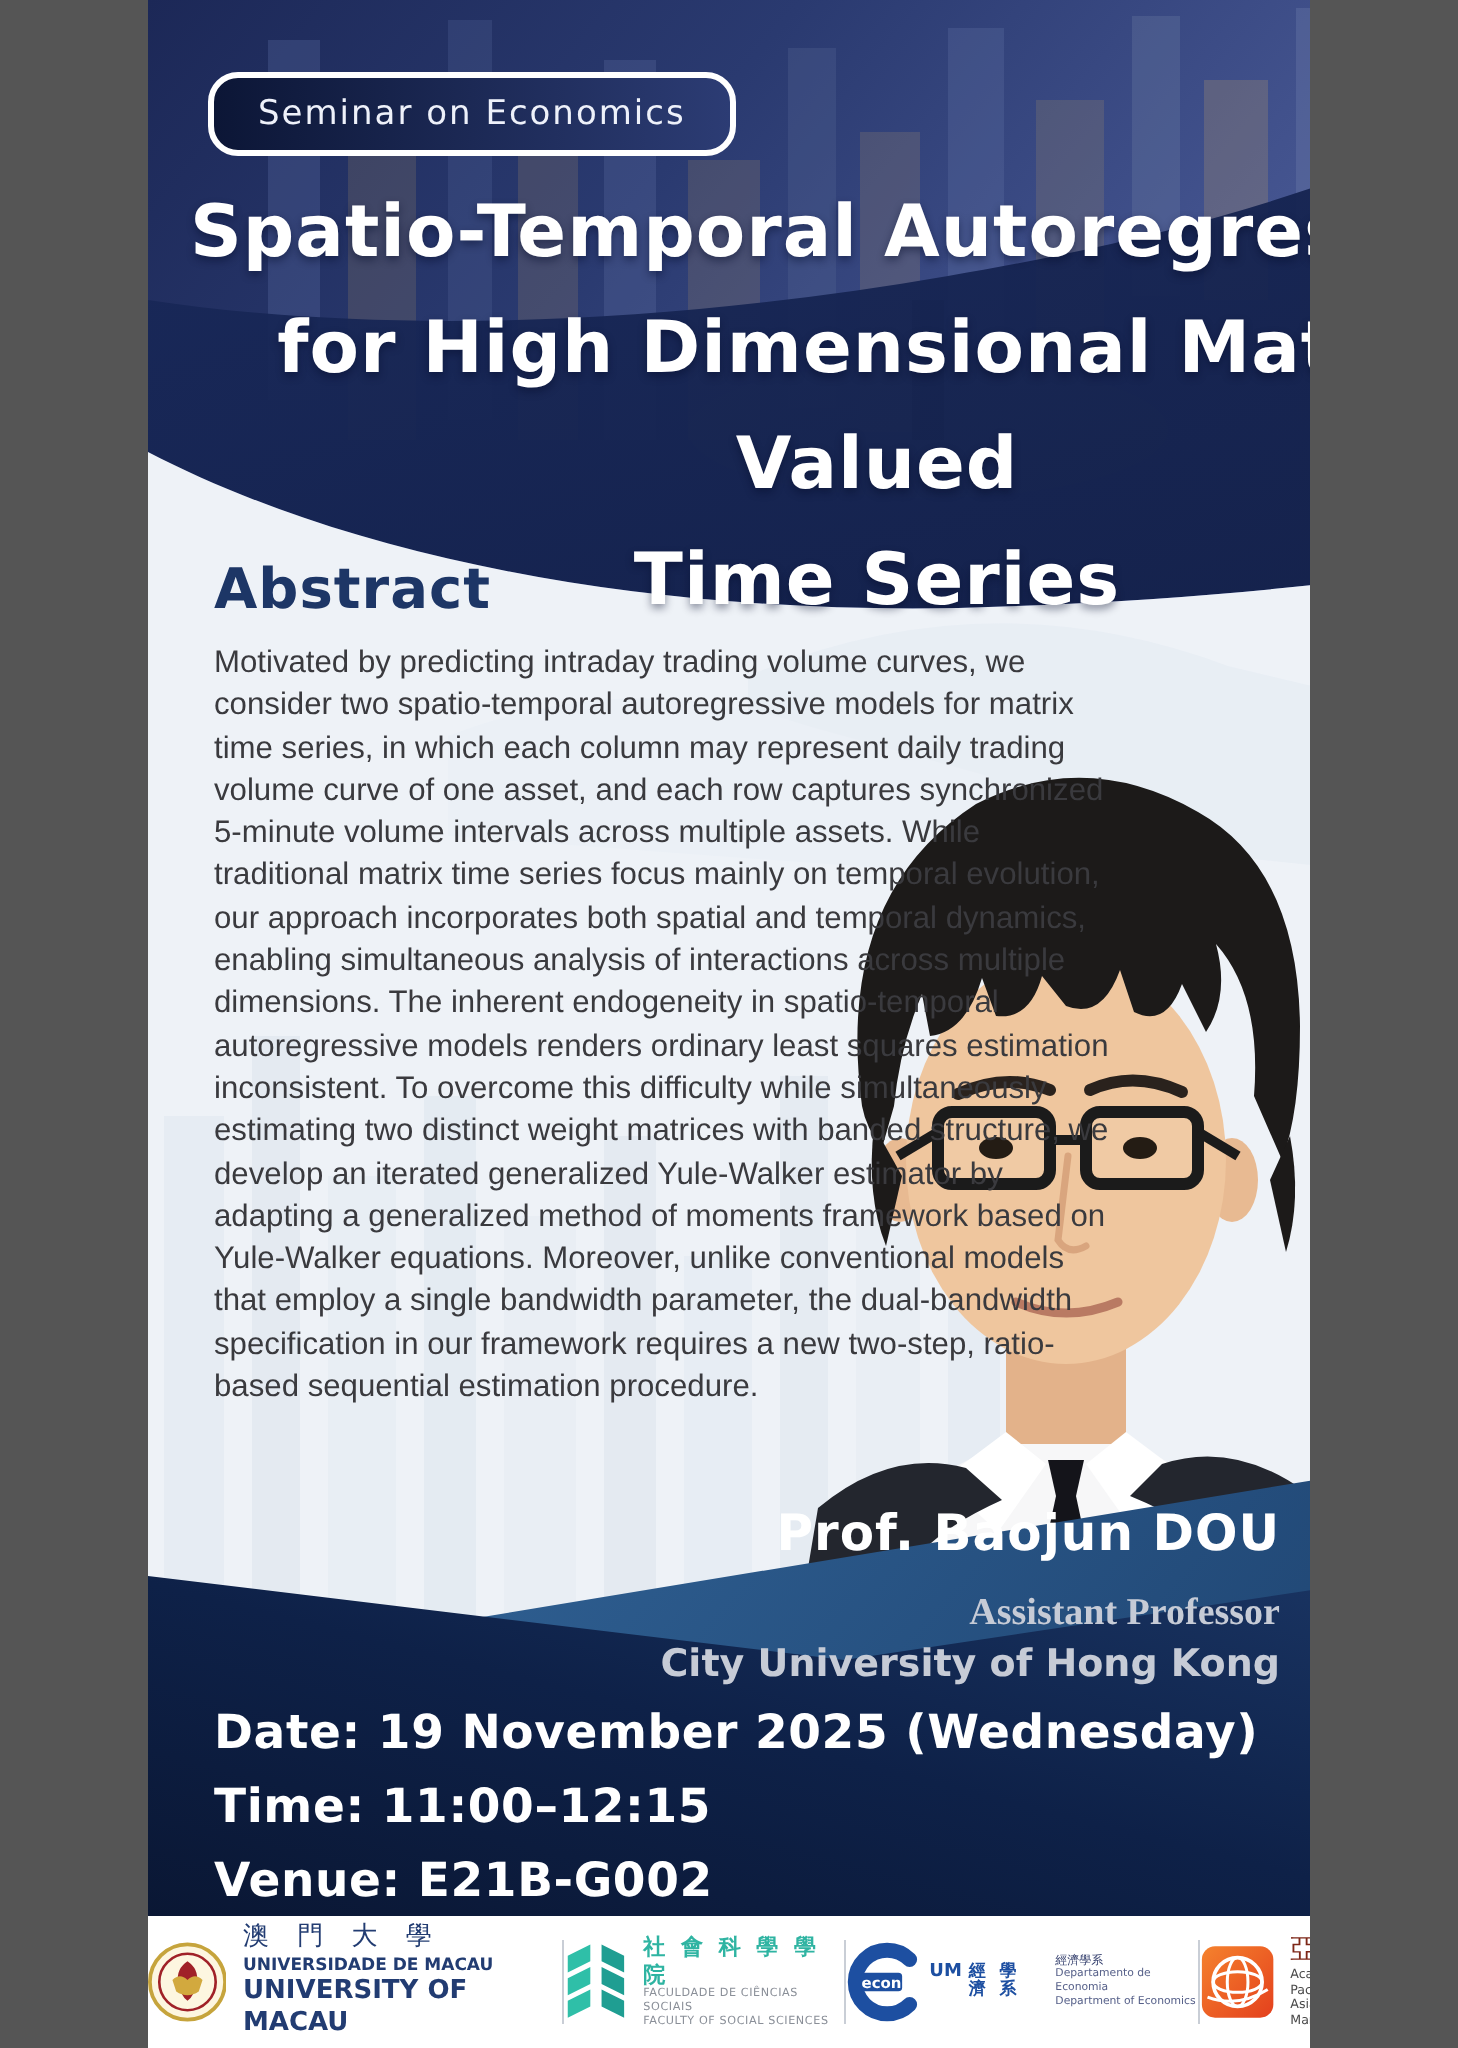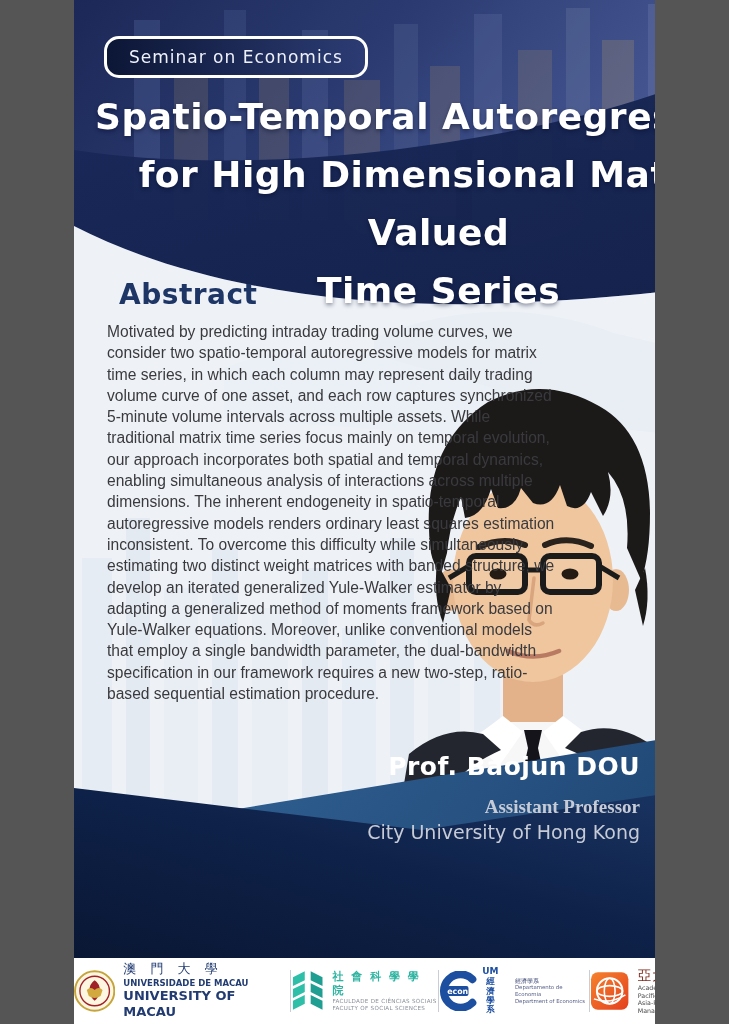--- a/index.html
+++ b/index.html
@@ -21,53 +21,53 @@
     position:absolute;top:88px;left:0;width:729px;z-index:3;
     text-align:center;color:#ffffff;font-weight:bold;font-size:36px;
     line-height:58px;letter-spacing:.5px;
     text-shadow:0 2px 4px rgba(5,12,40,.45);
   }
   
   #faint-city{position:absolute;left:0;top:308px;z-index:1;opacity:.55}
   #portrait{position:absolute;top:338px;right:0;z-index:2}
   .abstract-heading{
     position:absolute;left:33px;top:278px;z-index:4;
-    color:#1d3666;font-size:28px;font-weight:bold;letter-spacing:.5px;margin-left:12px;
+    color:#1d3666;font-size:28px;font-weight:bold;letter-spacing:.5px;
   }
   .abstract-body{
     position:absolute;left:33px;top:321px;width:449px;z-index:4;
     color:#3a3a3e;font-size:15.6px;line-height:21.3px;
     font-family:"Liberation Sans","DejaVu Sans",sans-serif;
   }
   #bands{position:absolute;left:0;top:690px;z-index:5}
   .speaker{
     position:absolute;right:15px;top:752px;z-index:6;text-align:right;
   }
   .speaker-name{color:#ffffff;font-size:25px;font-weight:bold;letter-spacing:.5px;}
   .speaker-title{margin-top:15px;color:#c6cbd6;font-size:19px;font-weight:bold;font-family:Liberation Serif, serif;}
-  .speaker-affiliation{margin-top:3px;color:#c6cbd6;font-size:19px;font-weight:normal;}
+  .speaker-affiliation{margin-top:3px;color:#c6cbd6;font-size:19px;font-weight:bold;}
   .details{
     position:absolute;left:33px;top:848px;z-index:6;color:#ffffff;
     font-size:23.5px;font-weight:bold;line-height:37px;letter-spacing:.3px;
   }
   
   .footer{
     position:absolute;left:0;top:958px;width:729px;height:66px;z-index:7;
     background:#ffffff;display:flex;align-items:center;justify-content:center;
   }
   .logo-group{display:flex;align-items:center;gap:8px;}
   .logo-divider{width:1px;height:42px;background:#c9ced6;}
   .logo-text{display:flex;flex-direction:column;line-height:1.25;}
   .um-cn{color:#223c72;font-size:13px;letter-spacing:5px;font-family:"DejaVu Sans",sans-serif;}
   .um-pt{color:#223c72;font-size:8.5px;font-weight:bold;}
   .um-en{color:#223c72;font-size:13px;font-weight:bold;}
   .fss-cn{color:#2fb4a2;font-size:11px;font-weight:bold;letter-spacing:2px;}
   .fss-pt{color:#8a8f98;font-size:5.6px;letter-spacing:.3px;}
   .fss-en{color:#8a8f98;font-size:5.6px;letter-spacing:.3px;}
-  .econ-col{display:flex;flex-direction:column;line-height:1.1;margin-left:-4px;}
+  .econ-col{display:flex;flex-direction:row;line-height:1.1;margin-left:-4px;}
   .econ-um{color:#1d4fa1;font-size:9px;font-weight:bold;}
   .econ-cn{color:#1d4fa1;font-size:8.5px;font-weight:bold;text-align:center;}
   .econ-dept{display:flex;flex-direction:column;margin-left:8px;line-height:1.3;}
   .econ-dept-cn{color:#35406e;font-size:6px;}
   .econ-dept-pt,.econ-dept-en{color:#566089;font-size:5.4px;}
   .apaem-cn{color:#7d2718;font-size:13.5px;font-weight:normal;letter-spacing:1px;}
   .apaem-pt,.apaem-en{color:#4a4a4a;font-size:6.3px;}
 </style>
 </head>
 <body>
@@ -205,20 +205,25 @@
     <polygon points="0,146 729,26 729,268 0,268" fill="url(#steelGrad)"></polygon>
     <polygon points="0,98 348,140 729,83 729,268 0,268" fill="url(#navyGrad)"></polygon>
   </svg>
 
   <div class="speaker">
     <div class="speaker-name">Prof. Baojun DOU</div>
     <div class="speaker-title">Assistant Professor</div>
     <div class="speaker-affiliation">City University of Hong Kong</div>
   </div>
 
+  <div class="details">
+    <div>Date: 19 November 2025 (Wednesday)</div>
+    <div>Time: 11:00–12:15</div>
+    <div>Venue: E21B-G002</div>
+  </div>
 
   <div class="footer">
 
     <div class="logo-group">
       <svg width="42" height="42" viewBox="0 0 42 42">
         <circle cx="21" cy="21" r="20" fill="#fdf6e0" stroke="#c6a43c" stroke-width="2"></circle>
         <circle cx="21" cy="21" r="15" fill="none" stroke="#a02128" stroke-width="1.4"></circle>
         <path d="M21,10 Q27,14 26,21 Q25,28 21,31 Q17,28 16,21 Q15,14 21,10 Z" fill="#a02128"></path>
         <path d="M13,20 Q17,16 21,20 Q25,16 29,20 L27,26 Q21,30 15,26 Z" fill="#d2a93e"></path>
       </svg>

